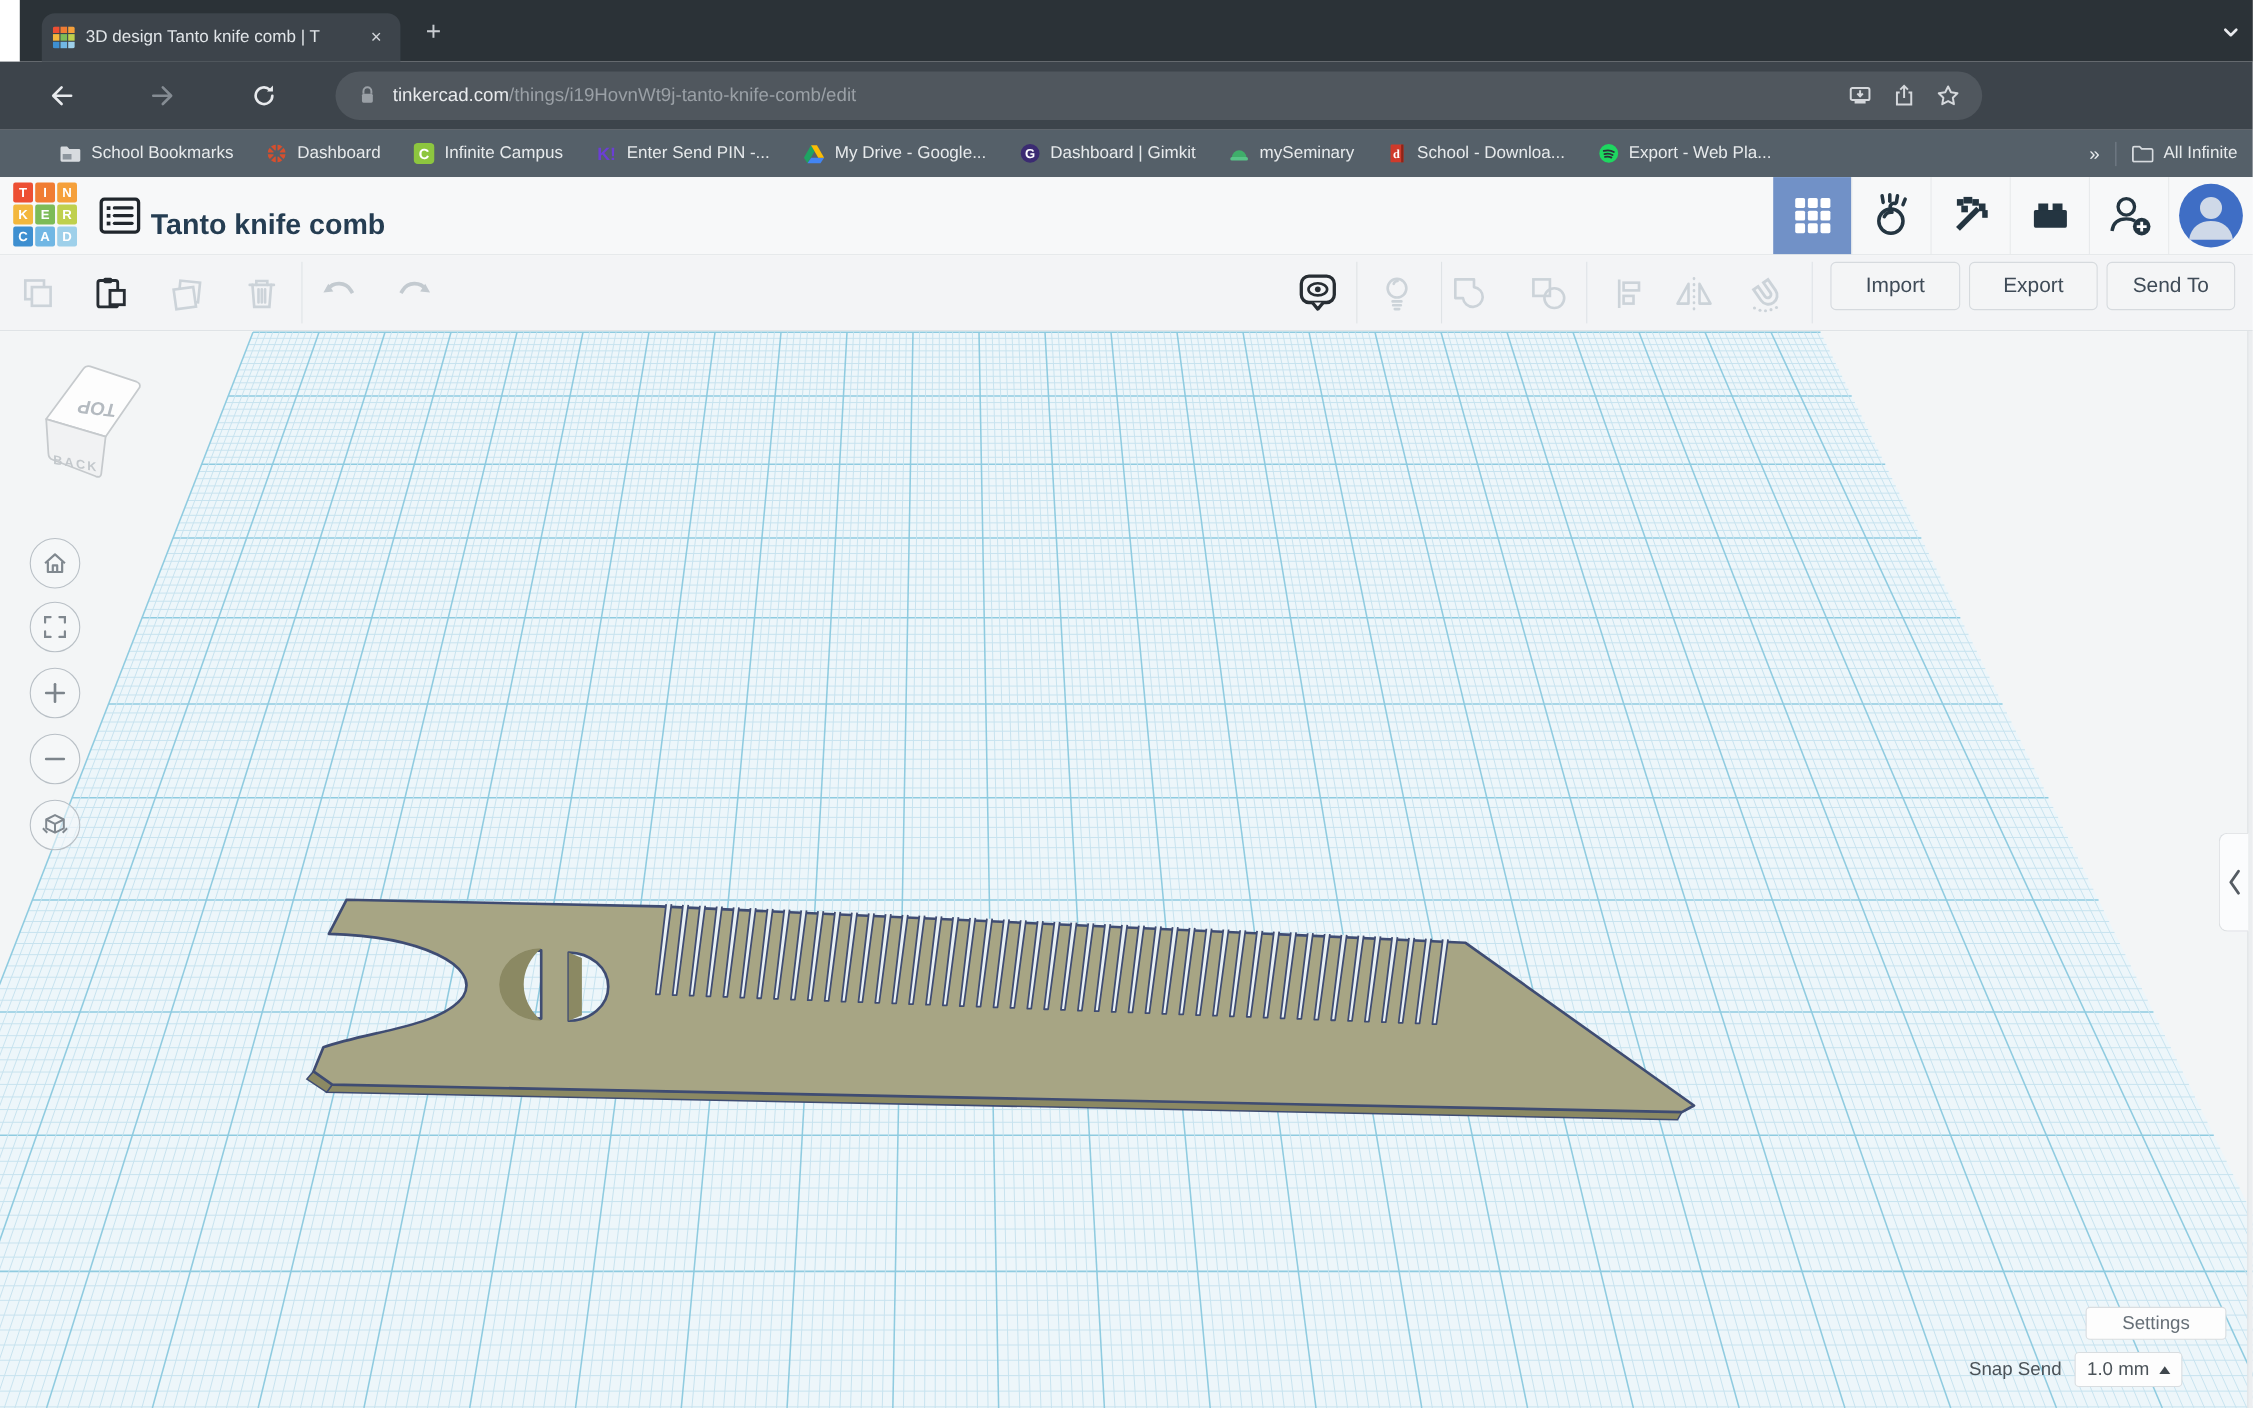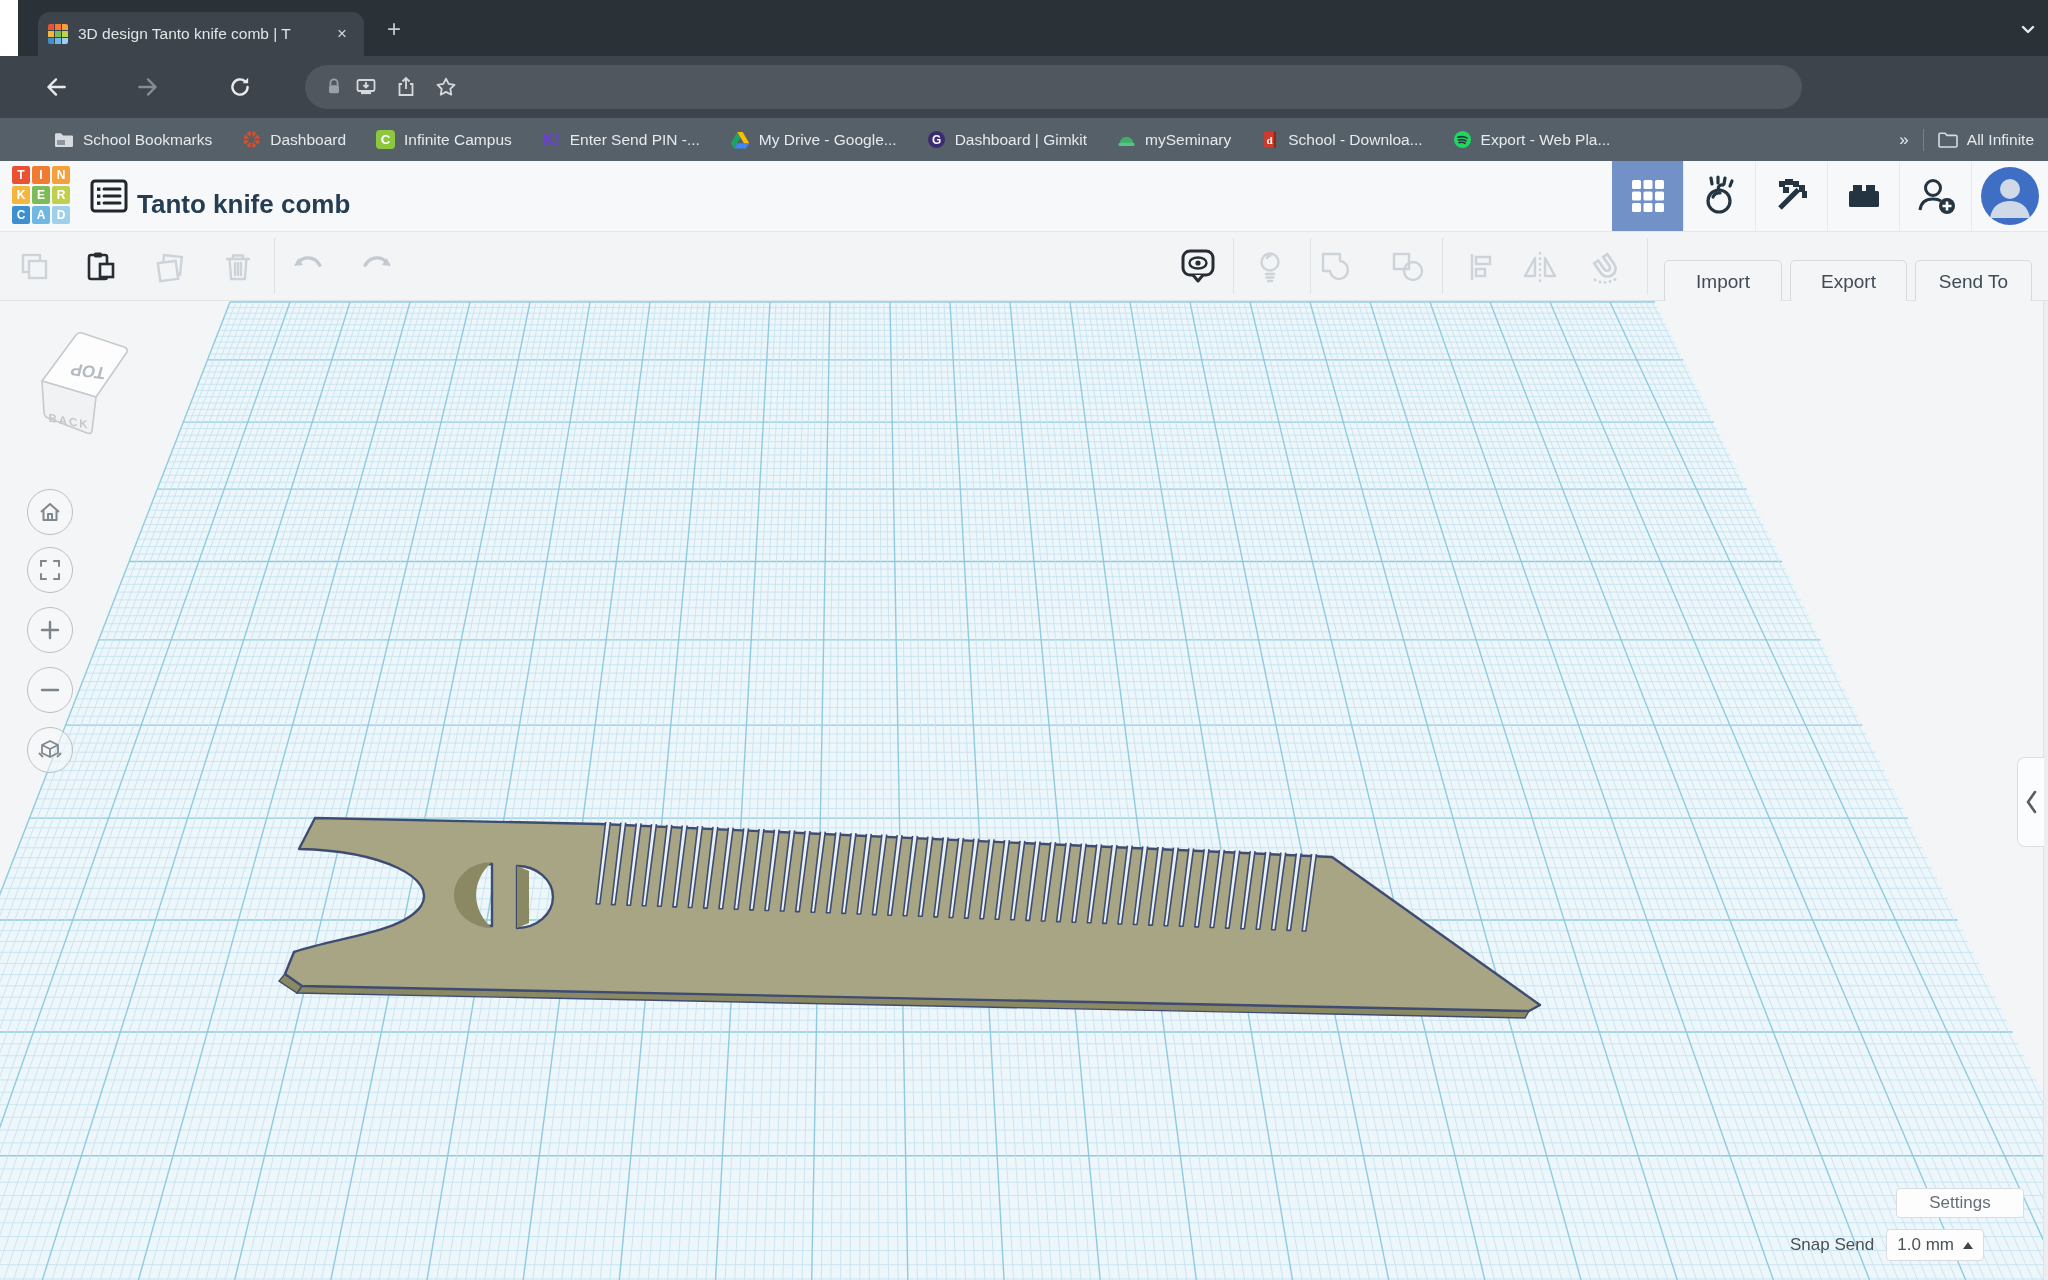--- a/index.html
+++ b/index.html
@@ -50,21 +50,21 @@
   .design-title{position:absolute;left:137px;top:0;height:87px;display:flex;align-items:center;
        font-size:26px;font-weight:bold;color:#253d52;cursor:text;}
   .hdr-right{position:absolute;right:0;top:0;height:70px;display:flex;align-items:stretch;}
   .hdr-cell{width:71px;display:flex;align-items:center;justify-content:center;border-left:1px solid #e8eaec;cursor:pointer;}
   .hdr-cell.active{background:#7191c7;border-left:none;}
   .hdr-avatar-cell{width:76px;display:flex;align-items:center;justify-content:center;border-left:1px solid #e8eaec;cursor:pointer;}
   
   .apptoolbar{position:absolute;left:0;top:232px;width:2048px;height:69px;background:#f3f4f6;border-bottom:1px solid #dfe3e6;box-sizing:border-box;}
   .tbic{position:absolute;top:14px;width:44px;height:42px;display:flex;align-items:center;justify-content:center;cursor:pointer;}
   .tbdiv{position:absolute;top:6px;width:1px;height:56px;background:#dfe3e6;}
-  .tbbtn{position:absolute;top:28px;height:42px;border:1px solid #d6dade;background:#f4f5f6;border-radius:5px;
+  .tbbtn{position:absolute;top:6px;height:42px;border:1px solid #d6dade;background:#f4f5f6;border-radius:5px;
        font-size:19px;color:#3f4b57;display:flex;align-items:center;justify-content:center;cursor:pointer;
        font-family:"Liberation Sans",sans-serif;}
   
   .viewport{position:absolute;left:0;top:301px;width:2048px;height:979px;background:#f3f5f6;overflow:hidden;}
   .navcircle{position:absolute;left:27px;width:46px;height:46px;border-radius:50%;border:1.5px solid #b9c0c6;
        background:rgba(246,248,249,.55);display:flex;align-items:center;justify-content:center;cursor:pointer;box-sizing:border-box;}
   .viewcube{position:absolute;left:28px;top:18px;cursor:pointer;}
   .panel-handle{position:absolute;right:4px;top:456px;width:26px;height:88px;background:#fbfcfd;border:1px solid #dcdfe2;
        border-right:none;border-radius:8px 0 0 8px;display:flex;align-items:center;justify-content:center;cursor:pointer;}
   .right-sliver{position:absolute;right:0;top:0;width:4px;height:100%;background:#eceef0;border-left:1px solid #e0e3e6;}
@@ -118,20 +118,21 @@
     <svg width="26" height="26" viewBox="0 0 24 24">
         <path d="M19,12a7,7 0 1 1-2.2-5.1" fill="none" stroke="#e8eaed" stroke-width="2.2" stroke-linecap="round"></path>
         <path d="M19.5,3.5v5h-5z" fill="#e8eaed"></path>
       </svg>
   </div>
   <div class="omnibox">
     <svg width="18" height="20" viewBox="0 0 20 22">
         <path d="M6,9V6.5a4,4 0 0 1 8,0V9" fill="none" stroke="#9aa0a6" stroke-width="2"></path>
         <rect x="4.5" y="9" width="11" height="9" rx="1.6" fill="#9aa0a6"></rect>
       </svg>
+    <span class="url-text"><span class="url-domain">tinkercad.com</span><span class="url-path">/things/i19HovnWt9j-tanto-knife-comb/edit</span></span>
     <span class="pill-ic">
       <svg width="24" height="24" viewBox="0 0 24 24">
           <rect x="3.5" y="5" width="17" height="11" rx="1.5" fill="none" stroke="#d5d8dc" stroke-width="1.8"></rect>
           <path d="M12,7v5 M9.5,10l2.5,2.5 2.5-2.5" fill="none" stroke="#d5d8dc" stroke-width="1.8"></path>
           <rect x="7" y="16.5" width="10" height="2.6" fill="#d5d8dc"></rect>
         </svg>
     </span>
     <span class="pill-ic">
       <svg width="24" height="24" viewBox="0 0 24 24">
           <path d="M12,14V3.5 M8.5,6.5L12,3l3.5,3.5" fill="none" stroke="#d5d8dc" stroke-width="1.8"></path>

